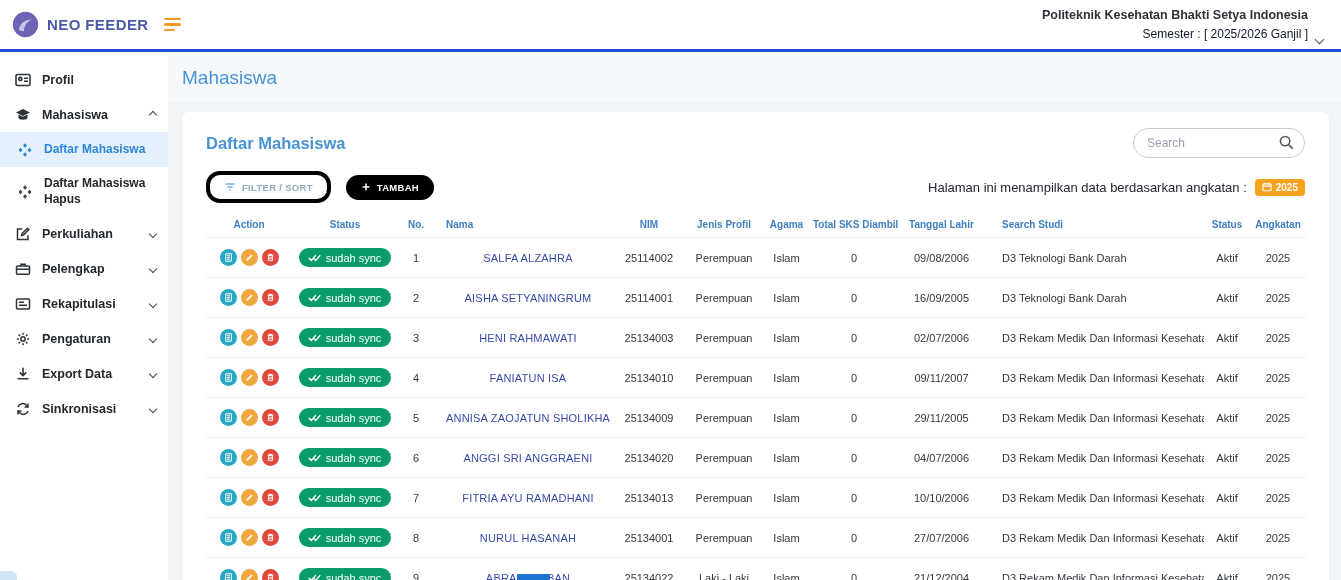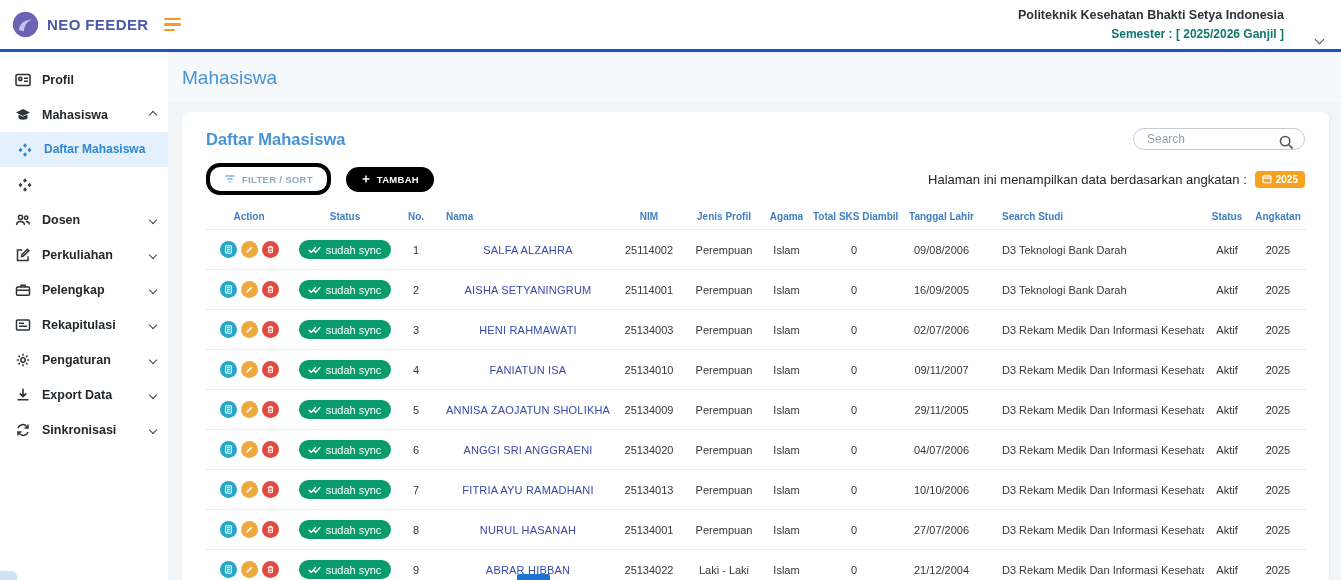--- a/index.html
+++ b/index.html
@@ -6,24 +6,24 @@
   html,body { width:1341px; height:580px; overflow:hidden; }
   body { font-family:"Liberation Sans","DejaVu Sans",sans-serif; background:#f2f5f8; color:#333; position:relative; }
 
   
   .topbar { height:52px; background:#fff; border-bottom:3px solid #1d4ed8; display:flex; align-items:center; padding:0 18px 0 12px; }
   .brand { display:flex; align-items:center; gap:8px; width:138px; }
   .brand-text { font-size:15px; font-weight:bold; color:#4a5aa8; letter-spacing:.4px; white-space:nowrap; }
   .hamburger { margin-left:10px; cursor:pointer; display:flex; flex-direction:column; gap:3px; padding:4px; }
   .hamburger i { display:block; height:2.4px; border-radius:2px; background:#f59a23; }
   .hamburger i:nth-child(1){ width:17px; } .hamburger i:nth-child(2){ width:17px; } .hamburger i:nth-child(3){ width:11px; }
-  .top-right { margin-left:auto; display:flex; align-items:flex-end; gap:32px; }
+  .top-right { margin-left:auto; display:flex; align-items:flex-end; gap:8px; }
   .inst { text-align:right; line-height:1.5; }
   .inst-name { font-size:12.5px; font-weight:600; color:#2d3338; }
-  .inst-sem { font-size:12px; color:#0f766e;font-weight:bold; }
+  .inst-sem { font-size:12px; color:#0f172a; }
   .chev { display:inline-block; width:7px; height:7px; border-right:1.7px solid #555; border-bottom:1.7px solid #555; transform:rotate(45deg); }
   .chev.up { transform:rotate(-135deg); }
 
   
   .layout { display:flex; height:528px; }
   .sidebar { width:168px; background:#fff; padding-top:10px; flex-shrink:0; }
   .nav-item, .nav-sub { display:flex; align-items:center; gap:11px; padding:9px 12px 9px 14px; cursor:pointer; font-size:12.5px; font-weight:600; color:#23282d; }
   .nav-item .chev { margin-left:auto; width:6px; height:6px; border-color:#444; }
   .nav-icon { width:17px; height:17px; display:flex; align-items:center; justify-content:center; flex-shrink:0; color:#2f3439; }
   .nav-icon svg { width:16px; height:16px; }
@@ -36,21 +36,21 @@
   main { flex:1; display:flex; flex-direction:column; overflow:hidden; }
   .page-header { padding:15px 14px 13px 14px; background:#f6f9fc; }
   .page-title { font-size:19px; font-weight:500; color:#4793d4; }
   .page-divider { height:1px; background:#e1e7ee; margin:0 12px 0 14px; }
 
   
   .card { background:#fff; border-radius:6px; margin:10px 12px 0 14px; padding:16px 24px 0 24px; box-shadow:0 1px 3px rgba(20,40,70,.07); flex:1; }
   .card-head { display:flex; align-items:center; justify-content:space-between; }
   .card-title { font-size:16.5px; font-weight:600; color:#4793d4; }
   .search-wrap { position:relative; width:172px; }
-  .search-wrap input { width:100%; height:22px; border:1px solid #c7ccd4; border-radius:15px; padding:0 32px 0 13px; font-size:12px; color:#333; outline:none; background:#fff; font-family:inherit; }
+  .search-wrap input { width:100%; height:30px; border:1px solid #c7ccd4; border-radius:15px; padding:0 32px 0 13px; font-size:12px; color:#333; outline:none; background:#fff; font-family:inherit; }
   .search-wrap input::placeholder { color:#9aa1ab; }
   .search-icon { position:absolute; right:10px; top:6px; width:17px; height:17px; cursor:pointer; color:#555; }
 
   .toolbar { display:flex; align-items:center; margin-top:13px; gap:15px; }
   .btn { display:inline-flex; align-items:center; gap:6px; border:none; cursor:pointer; font-family:inherit; font-weight:bold; letter-spacing:.3px; }
   .btn-filter { background:#fff; border:4px solid #000000; color:#8fa9bd; font-size:9.5px; padding:6px 14px; border-radius:14px; }
   .btn-filter svg { color:#6db3e4; }
   .btn-tambah { background:#000000; color:#fff; font-size:9.5px; padding:7px 15px; border-radius:14px; }
   .btn-histori { background:#1b2a7c; color:#fff; font-size:9.5px; padding:8px 15px; border-radius:4px; }
   .toolbar-note { margin-left:auto; font-size:13px; color:#21262c; display:flex; align-items:center; gap:8px; }
@@ -141,32 +141,21 @@
     </div>
     <div class="nav-sub">
       <span class="nav-icon" style="color:#3b4148;">
           <svg viewBox="0 0 16 16" fill="currentColor">
             <path d="M8 1.2 10 3.5 8 5.8 6 3.5z"></path>
             <path d="M3.5 5.7 5.5 8l-2 2.3L1.5 8z"></path>
             <path d="M12.5 5.7 14.5 8l-2 2.3L10.5 8z"></path>
             <path d="M8 10.2l2 2.3-2 2.3-2-2.3z"></path>
           </svg>
         </span>
-    </div>
-    <div class="nav-item">
-      <span class="nav-icon">
-          <svg viewBox="0 0 16 16" fill="none" stroke="currentColor" stroke-width="1.5">
-            <circle cx="5.5" cy="5.3" r="2.1"></circle>
-            <path d="M1.6 13c0-2.2 1.8-3.5 3.9-3.5S9.4 10.8 9.4 13"></path>
-            <circle cx="11.2" cy="5.7" r="1.7"></circle>
-            <path d="M10.8 9.4c1.9.1 3.5 1.4 3.5 3.2"></path>
-          </svg>
-        </span>
-      <span class="nav-label">Dosen</span>
-      <span class="chev"></span>
+      <span class="nav-label" style="white-space:normal;">Daftar Mahasiswa Hapus</span>
     </div>
     <div class="nav-item">
       <span class="nav-icon">
           <svg viewBox="0 0 16 16" fill="none" stroke="currentColor" stroke-width="1.5">
             <path d="M13 9.2v4.3H2.5V3H7.2"></path>
             <path d="m6.6 9.5 1.8-.4 5.4-5.4-1.4-1.4-5.4 5.4z"></path>
           </svg>
         </span>
       <span class="nav-label">Perkuliahan</span>
       <span class="chev"></span>

